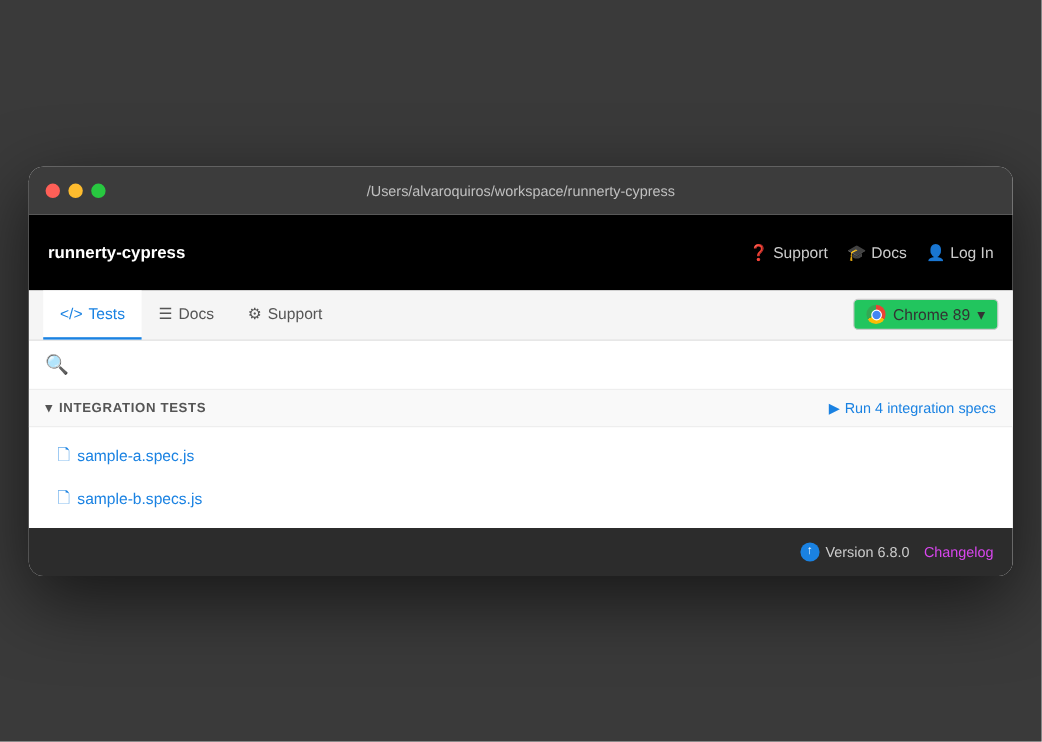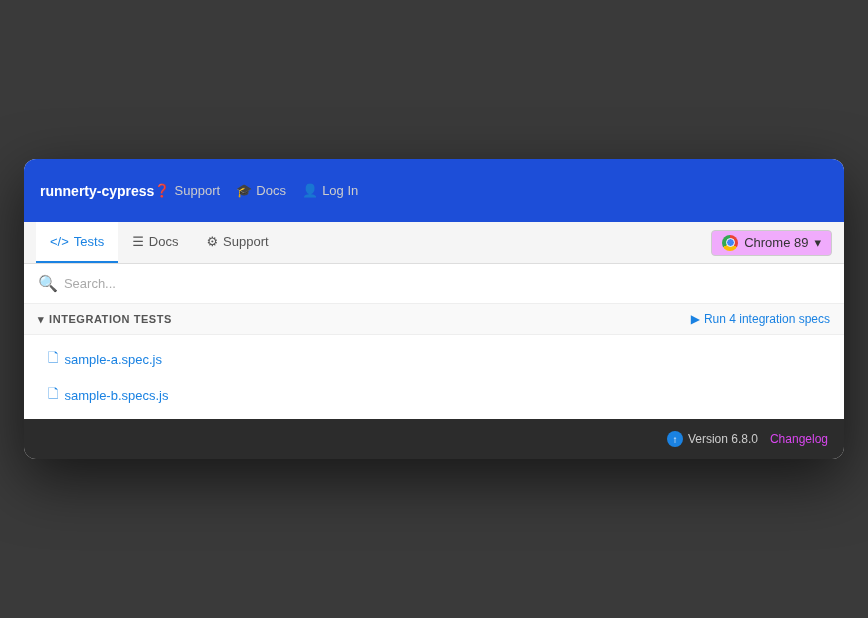--- a/index.html
+++ b/index.html
@@ -47,23 +47,24 @@
     .btn-close { background: #ff5f57; }
     .btn-minimize { background: #febc2e; }
     .btn-maximize { background: #28c840; }
     .titlebar-title {
       color: #c0c0c0;
       font-size: 12px;
     }
 
     
     .header {
-      background: #1d4ed8;
-      display: flex;
-      align-items: center;
+      background: #000000;
+      display: flex;
+      align-items: center;
+      justify-content: space-between;
       padding: 0 16px;
       height: 63px;
     }
     .header-brand {
       color: #fff;
       font-size: 14px;
       font-weight: 600;
     }
     .header-actions {
       display: flex;
@@ -110,21 +111,21 @@
     .tab.active {
       color: #1a82e2;
       border-bottom: 2px solid #1a82e2;
       background: #fff;
     }
 
     .browser-selector {
       display: flex;
       align-items: center;
       gap: 6px;
-      background: #f0abfc;
+      background: #22c55e;
       border: 1px solid #ccc;
       border-radius: 4px;
       padding: 4px 10px;
       font-size: 13px;
       color: #333;
       cursor: pointer;
     }
     .chrome-icon {
       width: 16px;
       height: 16px;
@@ -252,20 +253,28 @@
       color: #d946ef;
       font-size: 12px;
       cursor: pointer;
     }
   </style>
 </head>
 <body>
 
 <div class="window">
 
+  <div class="titlebar">
+    <div class="titlebar-buttons">
+      <div class="titlebar-btn btn-close"></div>
+      <div class="titlebar-btn btn-minimize"></div>
+      <div class="titlebar-btn btn-maximize"></div>
+    </div>
+    <span class="titlebar-title">/Users/alvaroquiros/workspace/runnerty-cypress</span>
+  </div>
 
   <div class="header">
     <span class="header-brand">runnerty-cypress</span>
     <div class="header-actions">
       <a class="header-link">
         <span>❓</span>
         <span>Support</span>
       </a>
       <a class="header-link">
         <span>🎓</span>
@@ -298,21 +307,20 @@
       <span>Chrome 89</span>
       <span>▾</span>
     </div>
   </div>
 
   <div class="main-content">
 
     <div class="search-bar">
       <div class="search-input-wrap">
         <span>🔍</span>
-        <input class="search-input" type="text" placeholder="Search..." style="">
       </div>
     </div>
 
     <div class="section-header">
       <div class="section-title">
         <span>▾</span>
         <span>INTEGRATION TESTS</span>
       </div>
       <div class="section-run-link">
         <span>▶</span>

